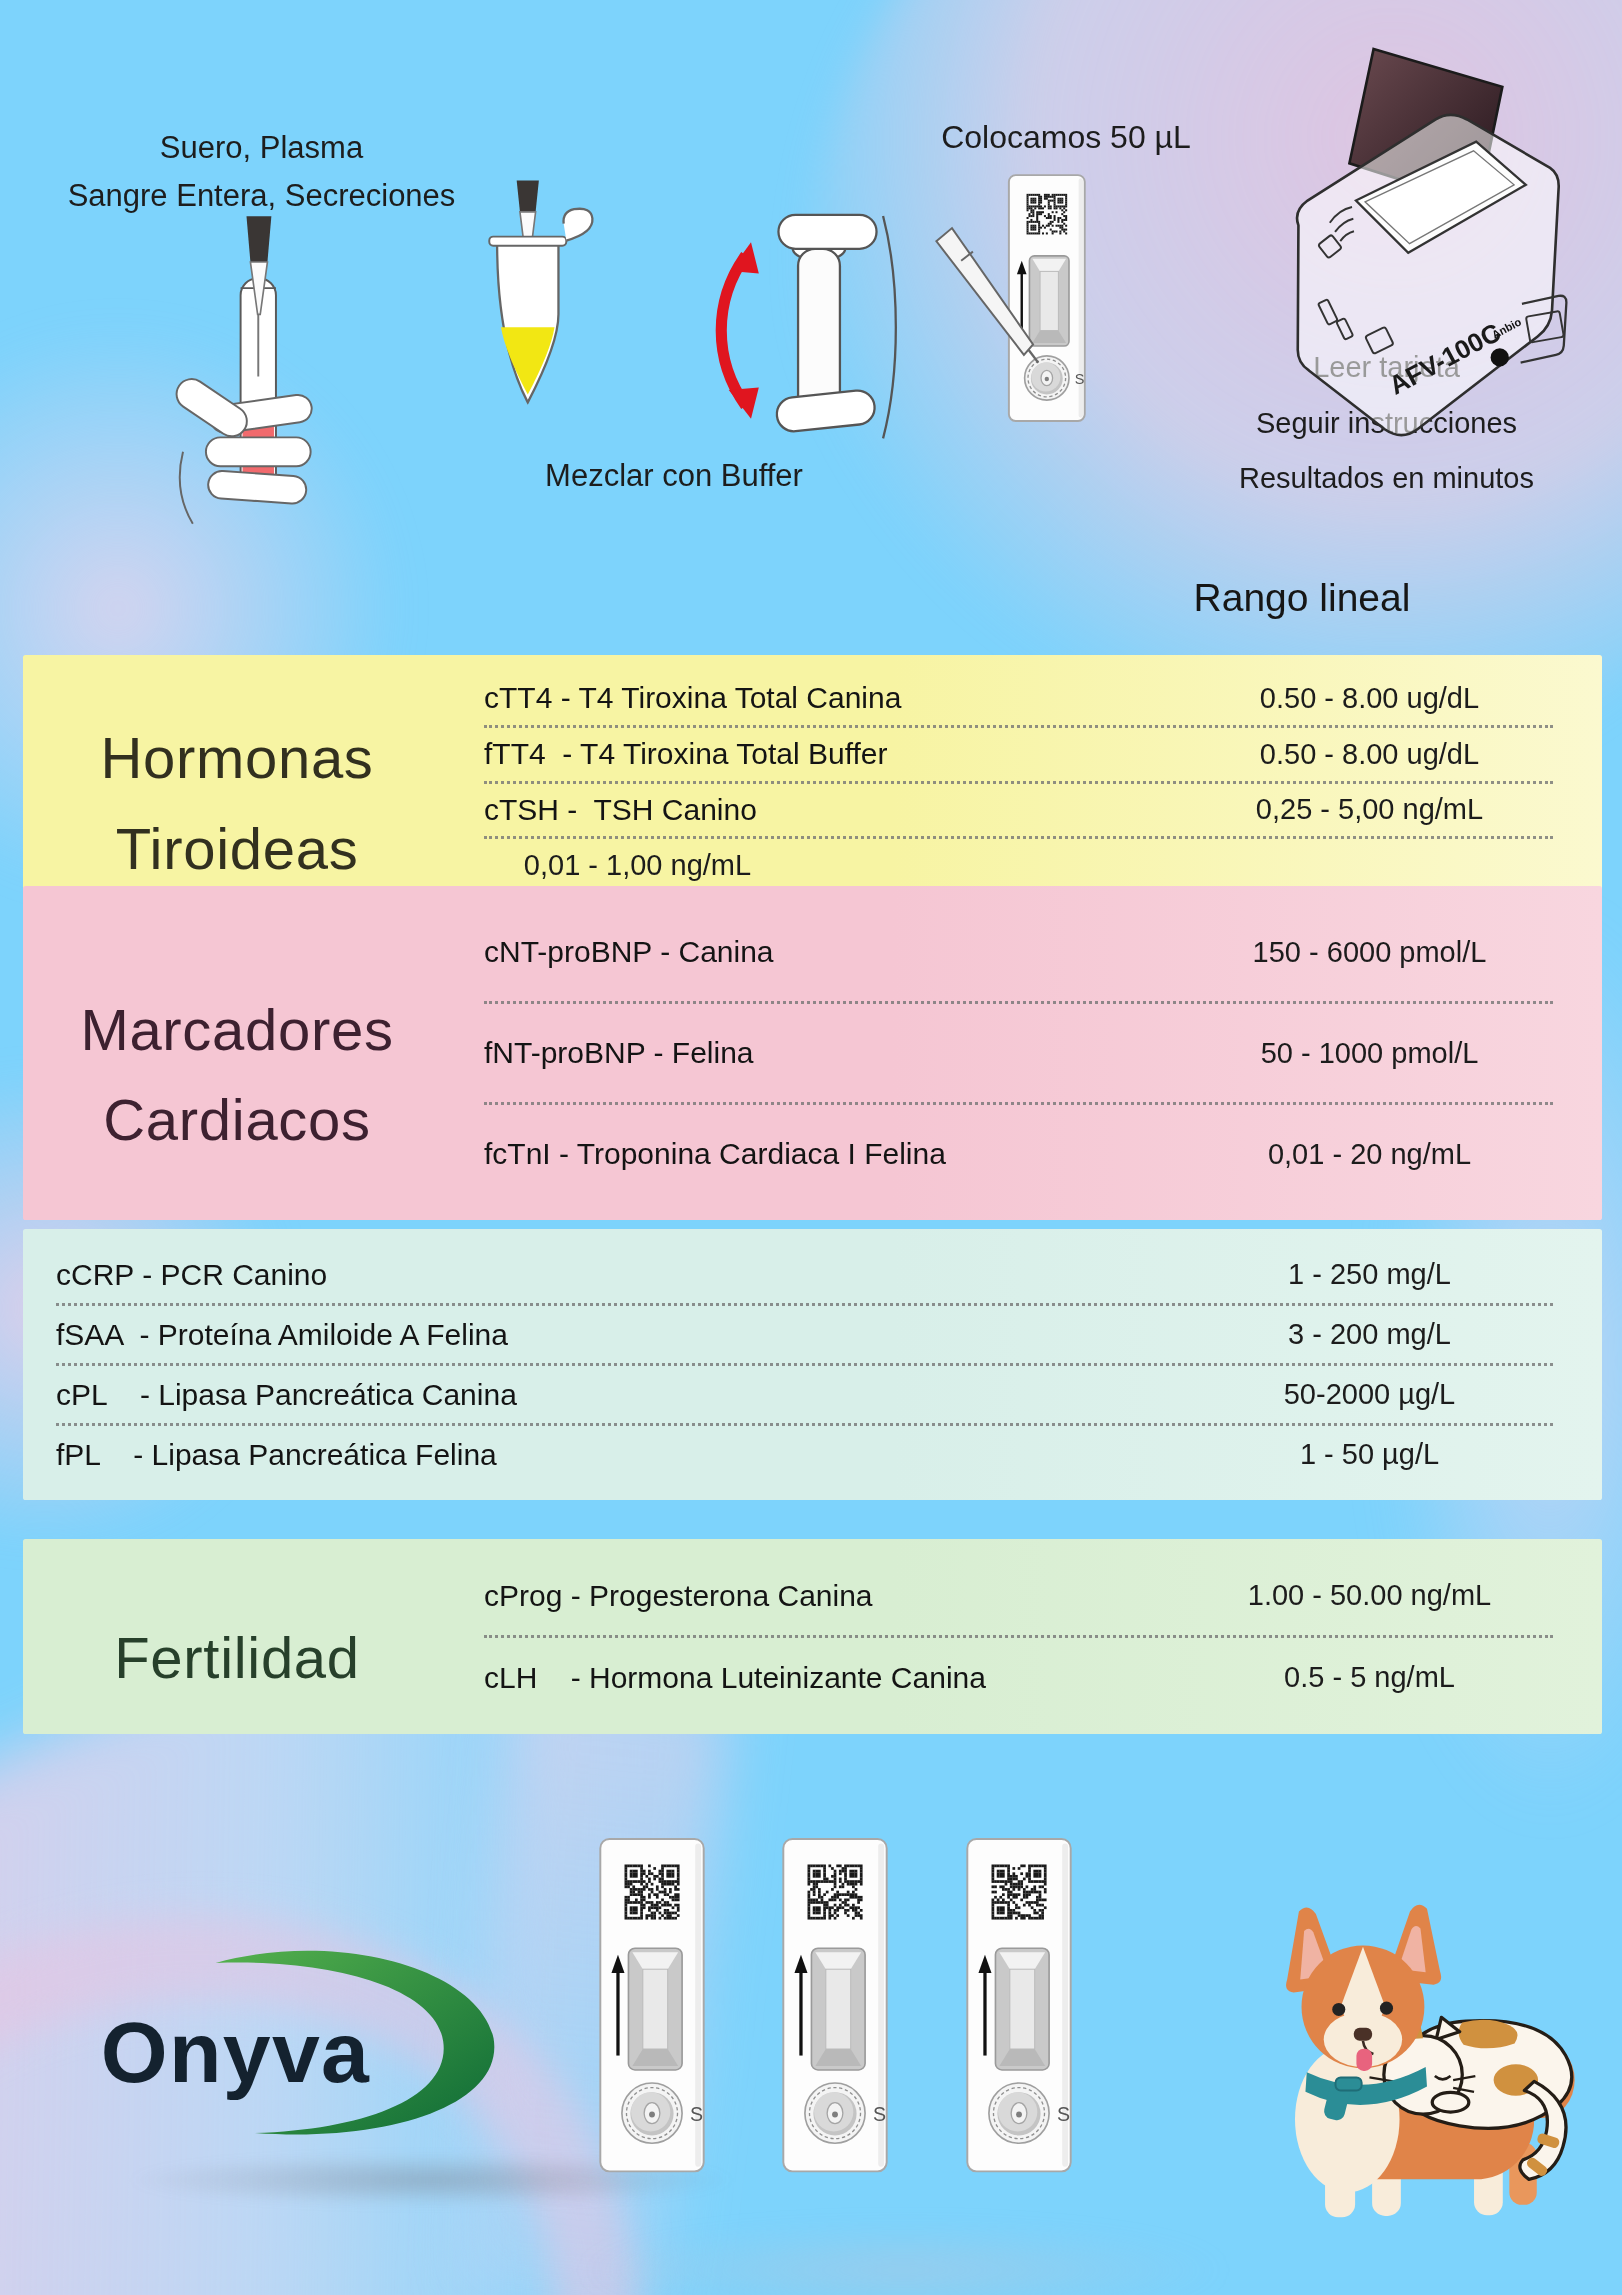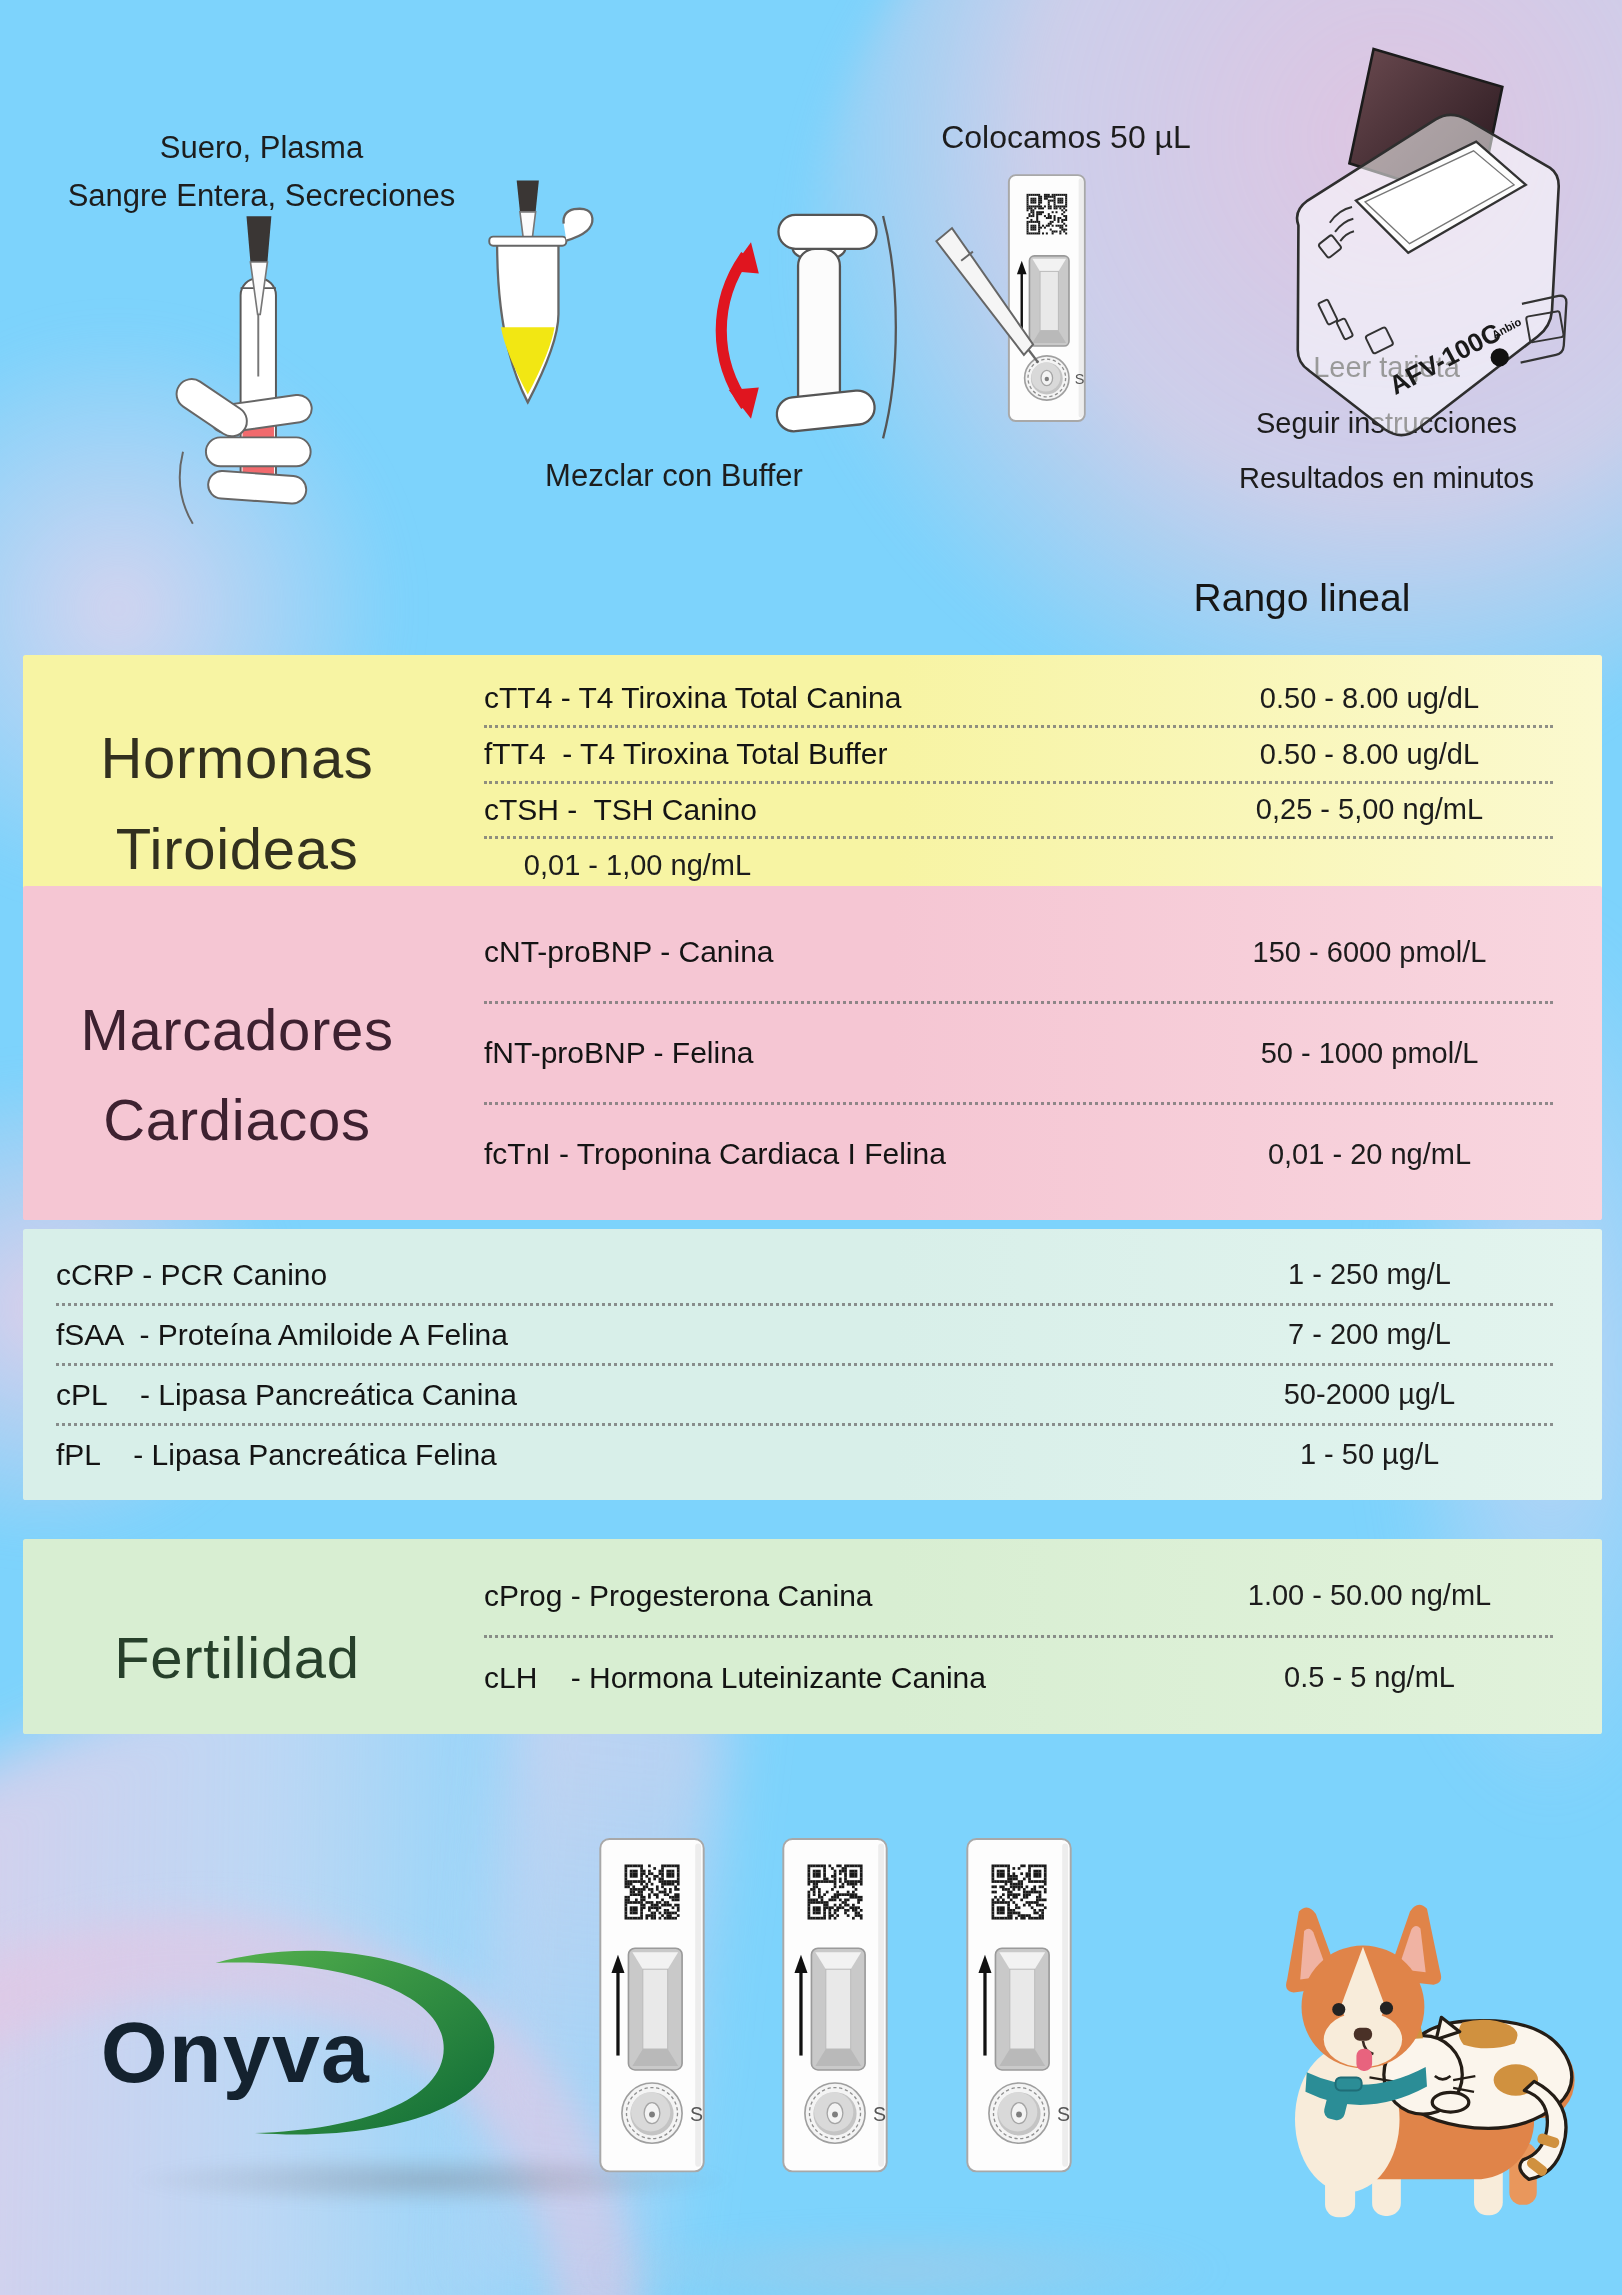--- a/index.html
+++ b/index.html
@@ -437,21 +437,21 @@
   </div>
   <div class="section" style="top: 1229px; height: 271px; background: linear-gradient(90deg, rgb(216, 239, 233) 0%, rgb(216, 239, 233) 55%, rgb(227, 244, 238) 100%);">
     <div class="rows">
         <div class="row">
           <div class="aname">cCRP - PCR Canino</div>
           <div class="arange">1 - 250 mg/L</div>
         </div>
         <div class="dotsep"></div>
         <div class="row">
           <div class="aname">fSAA  - Proteína Amiloide A Felina</div>
-          <div class="arange">7 - 200 mg/L</div>
+          <div class="arange">3 - 200 mg/L</div>
         </div>
         <div class="dotsep"></div>
         <div class="row">
           <div class="aname">cPL    - Lipasa Pancreática Canina</div>
           <div class="arange">50-2000 µg/L</div>
         </div>
         <div class="dotsep"></div>
         <div class="row">
           <div class="aname">fPL    - Lipasa Pancreática Felina</div>
           <div class="arange">1 - 50 µg/L</div>

